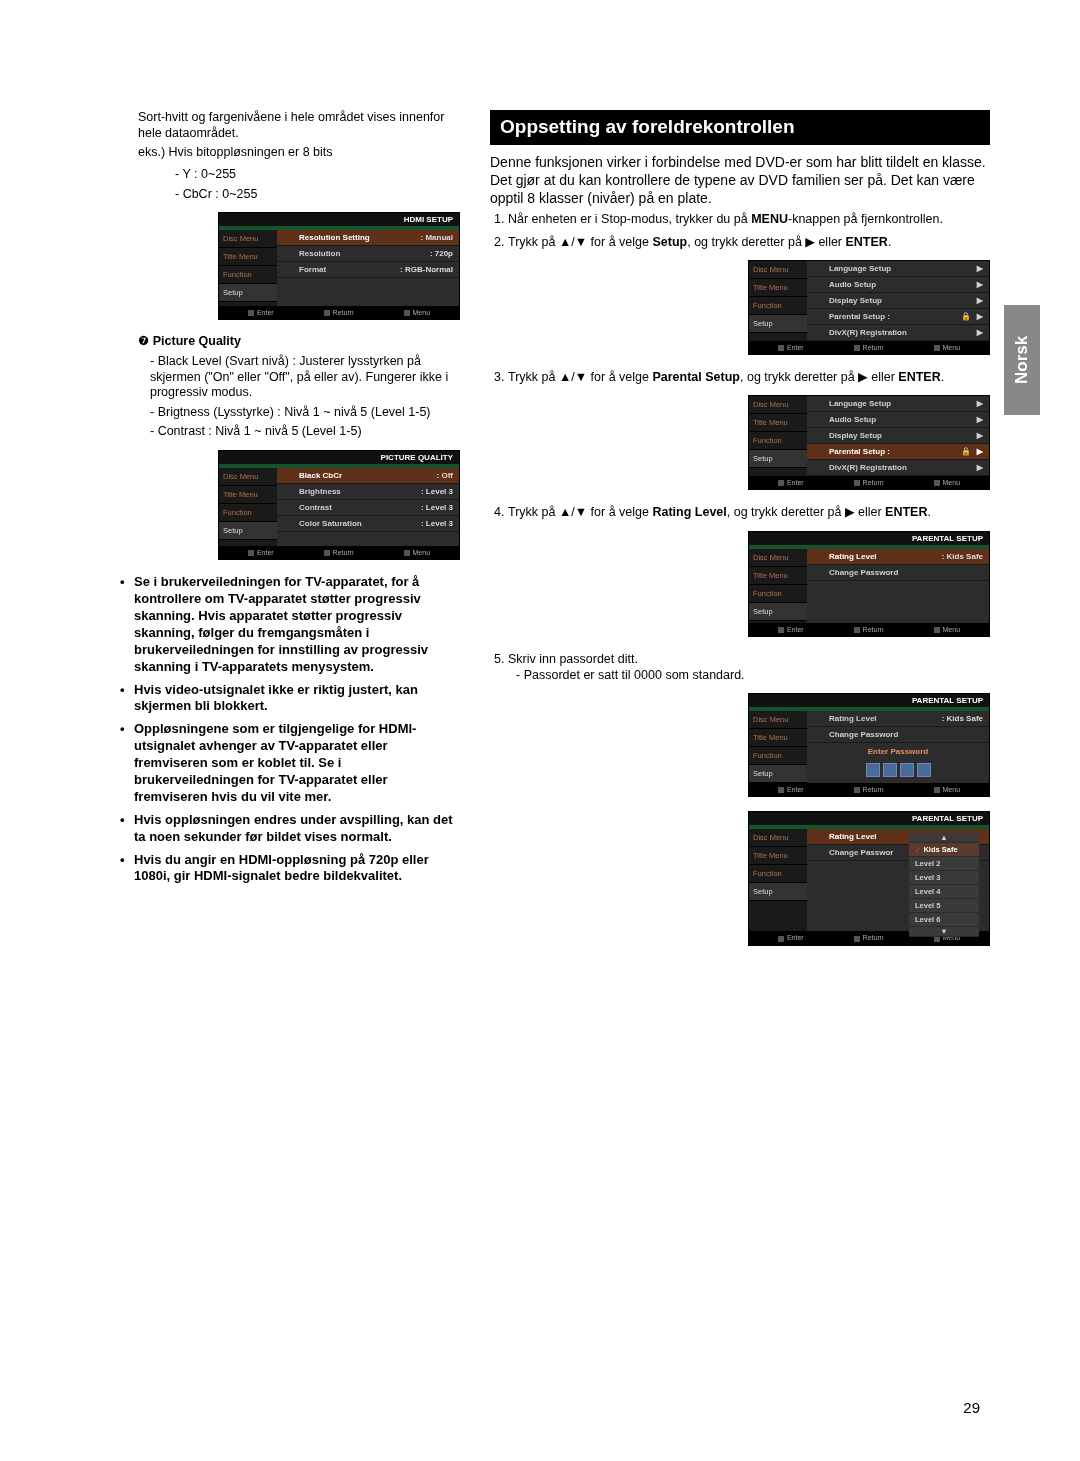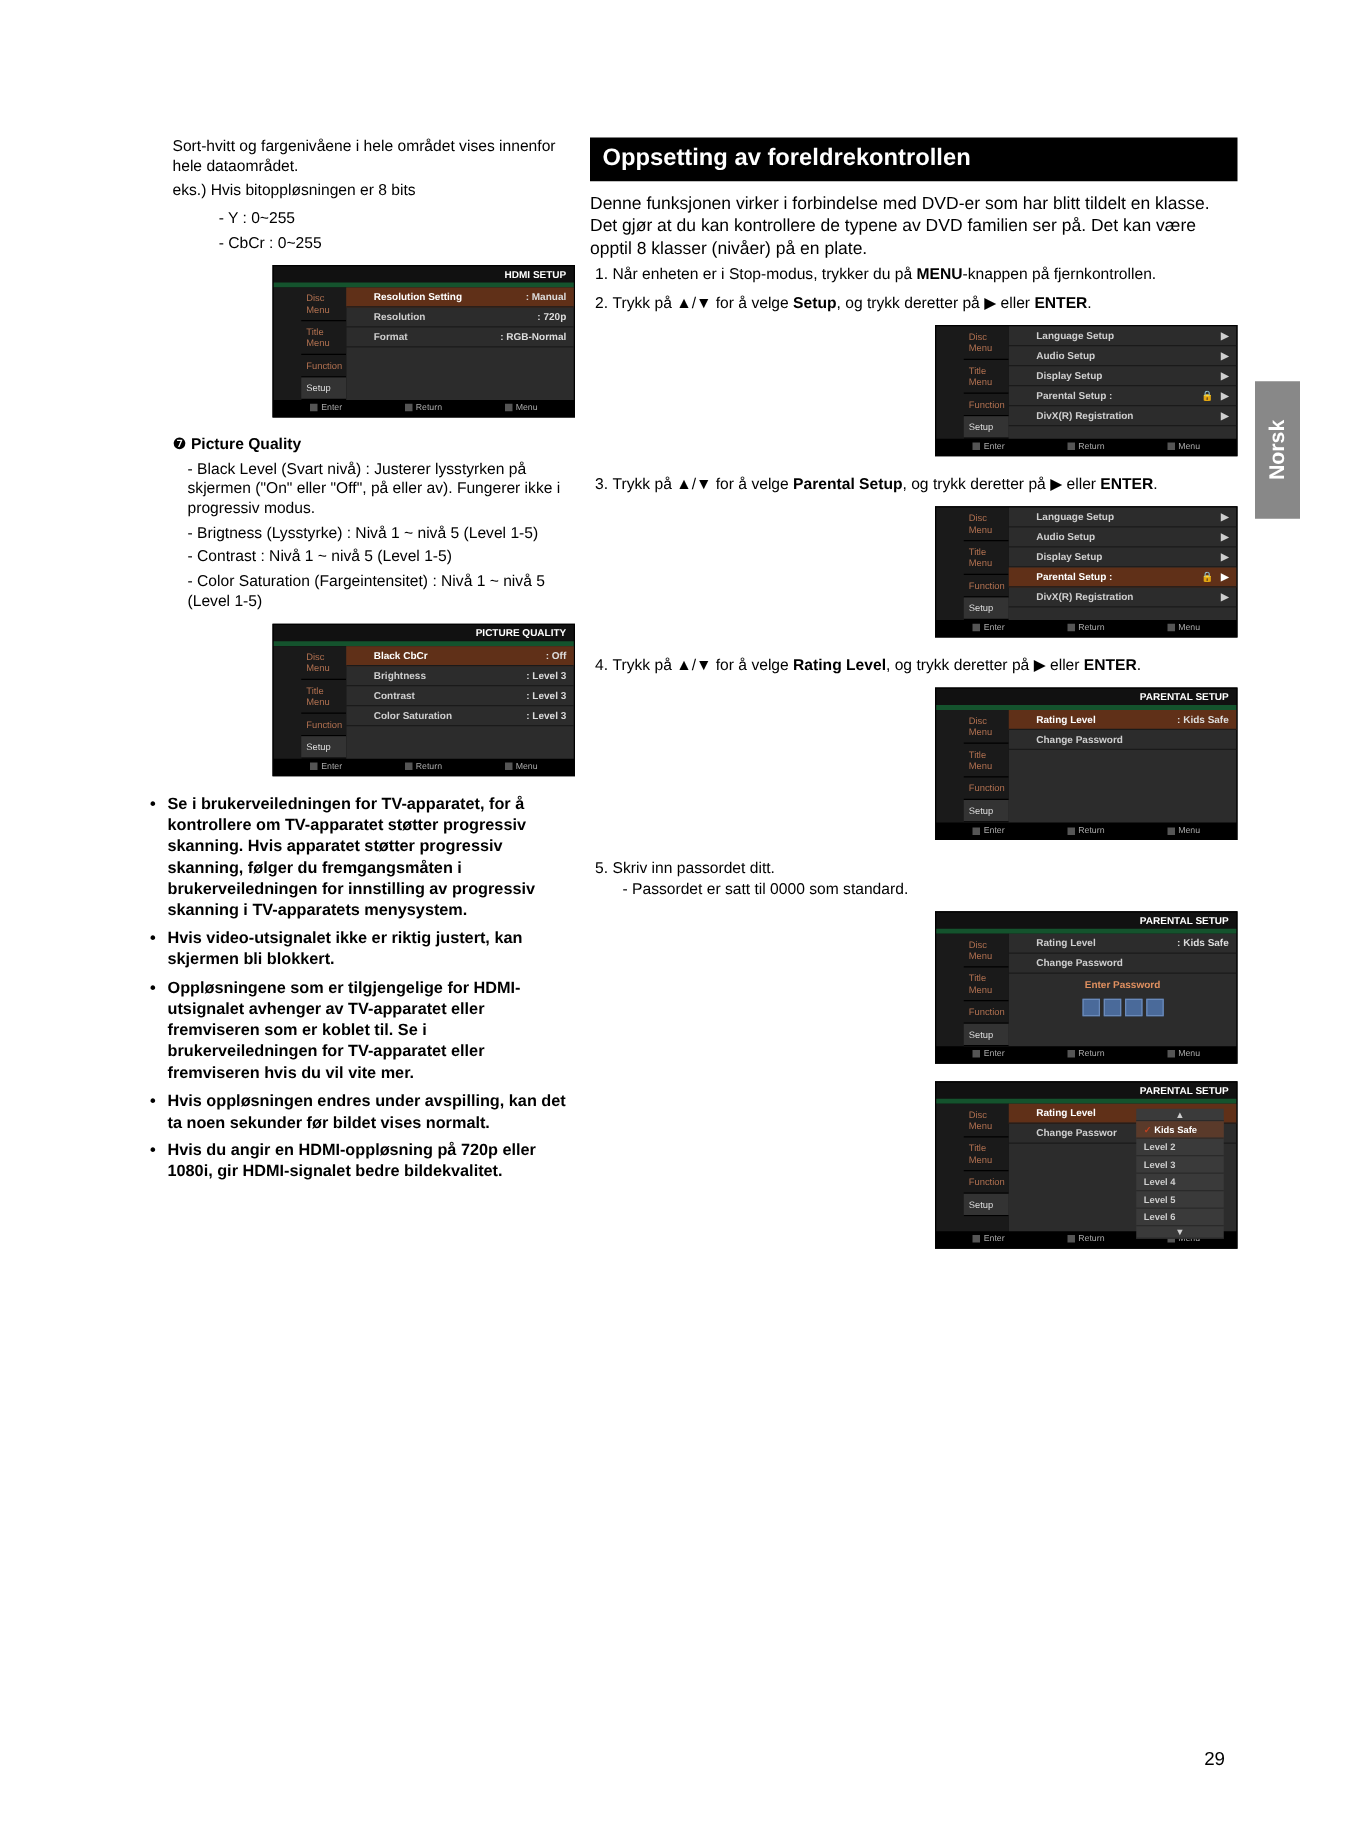--- a/index.html
+++ b/index.html
@@ -12,21 +12,21 @@
   }
   .page {
     width: 1080px;
     height: 1461px;
     position: relative;
     box-sizing: border-box;
     padding: 110px 90px 40px 120px;
   }
   .cols {
     display: flex;
-    gap: 12px;
+    gap: 30px;
   }
   .col {
     flex: 1;
     min-width: 0;
   }
   .col-left { flex: 0 0 340px; }
   .col-right { flex: 1; }
   p { margin: 0 0 4px 0; line-height: 1.25; }
   .indent1 { padding-left: 18px; }
   .indent2 { padding-left: 55px; }
@@ -98,21 +98,20 @@
     flex-direction: column;
   }
   .osd-side-item {
     padding: 4px 4px;
     font-size: 7.5px;
     color: #b07050;
     border-bottom: 1px solid #000;
     display:flex;
     align-items:center;
     gap:3px;
-    margin-left:22px;
   }
   .osd-side-item.sel { background:#333; color:#ddd; }
   .osd-main {
     flex: 1;
     background: #2c2c2c;
   }
   .osd-row {
     display: flex;
     padding: 3px 6px;
     border-bottom: 1px solid #1a1a1a;
@@ -207,21 +206,20 @@
           <span>Enter</span>
           <span>Return</span>
           <span>Menu</span>
         </div>
       </div>
 
       <p class="indent1 small"><span>❼</span> <span class="bold">Picture Quality</span></p>
       <p class="indent1 small" style="padding-left:30px">- Black Level (Svart nivå) : Justerer lysstyrken på skjermen ("On" eller "Off", på eller av). Fungerer ikke i progressiv modus.</p>
       <p class="indent1 small" style="padding-left:30px">- Brigtness (Lysstyrke) : Nivå 1 ~ nivå 5 (Level 1-5)</p>
       <p class="indent1 small" style="padding-left:30px">- Contrast : Nivå 1 ~ nivå 5 (Level 1-5)</p>
-      <p class="indent1 small" style="padding-left:30px">- Color Saturation (Fargeintensitet) : Nivå 1 ~ nivå 5 (Level 1-5)</p>
 
       <div class="osd">
         <div class="osd-title">PICTURE QUALITY</div>
         <div class="osd-body">
           <div class="osd-side">
             <div class="osd-side-item">Disc Menu</div>
             <div class="osd-side-item">Title Menu</div>
             <div class="osd-side-item">Function</div>
             <div class="osd-side-item sel">Setup</div>
           </div>

